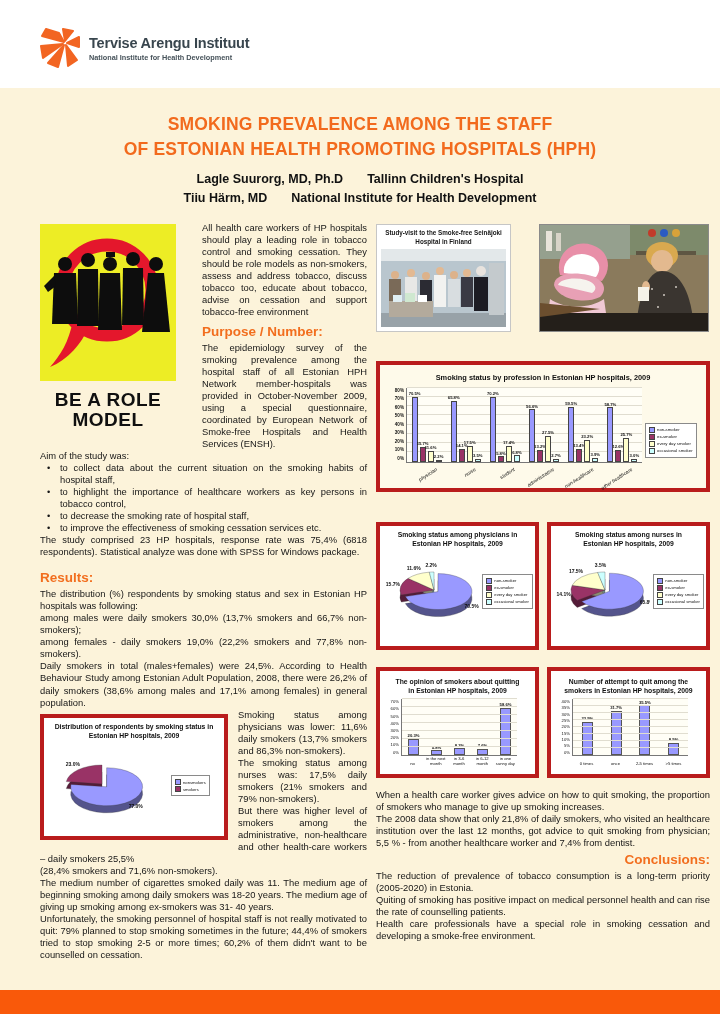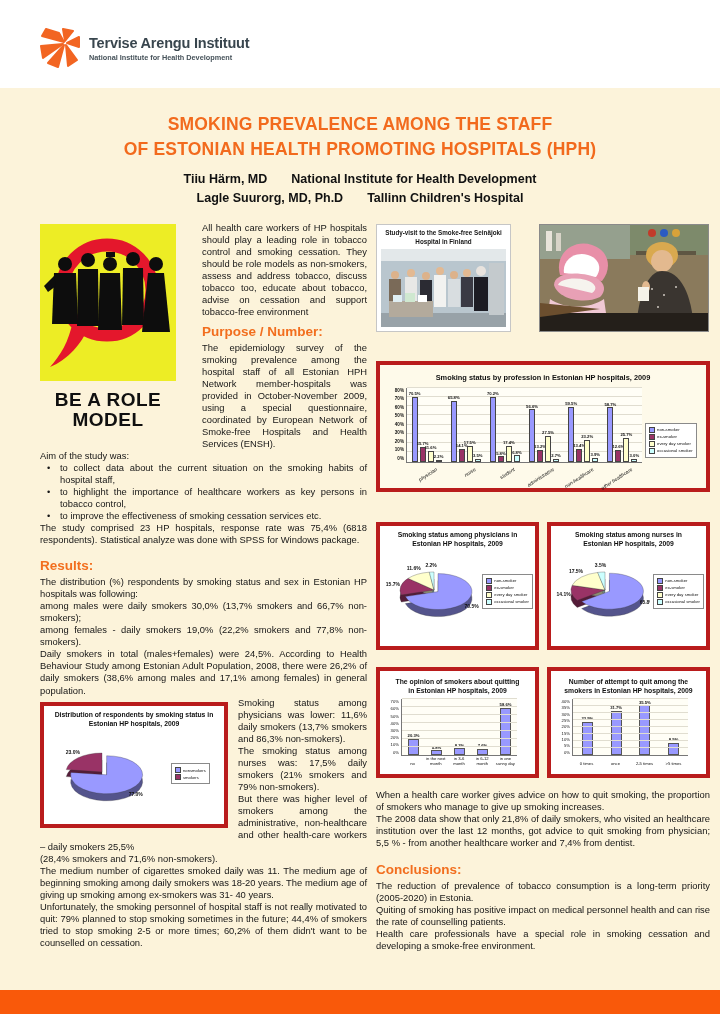--- a/index.html
+++ b/index.html
@@ -116,24 +116,24 @@
 
   <div class="body-cream">
 
     <div class="ptitle">
       <div>SMOKING PREVALENCE AMONG THE STAFF</div>
       <div>OF ESTONIAN HEALTH PROMOTING HOSPITALS (HPH)</div>
     </div>
 
     <div class="authors">
       <div>
-        <span>Tiiu Härm, MD</span><span class="author-affil">National Institute for Health Development</span>
+        <span>Lagle Suurorg, MD, Ph.D</span><span class="author-affil">Tallinn Children's Hospital</span>
       </div>
       <div>
-        <span>Lagle Suurorg, MD, Ph.D</span><span class="author-affil">Tallinn Children's Hospital</span>
+        <span>Tiiu Härm, MD</span><span class="author-affil">National Institute for Health Development</span>
       </div>
     </div>
 
     <div class="columns">
 
       <div class="col-left clearfix">
 
         <div class="role-float">
           <svg class="role-img" viewBox="0 0 136 157">
             <rect x="0" y="0" width="136" height="157" fill="#EDED25"></rect>
@@ -158,20 +158,21 @@
         </div>
 
         <p>All health care workers of HP hospitals should play a leading role in tobacco control and smoking cessation. They should be role models as non-smokers, assess and address tobacco, discuss tobacco too, educate about tobacco, advise on cessation and support tobacco-free environment</p>
 
         <h2 class="orange">Purpose / Number:</h2>
         <p>The epidemiology survey of the smoking prevalence among the hospital staff  of all  Estonian HPH Network member-hospitals was provided in October-November 2009, using a special questionnaire, coordinated by European Network of Smoke-free Hospitals and Health Services (ENSH).</p>
         <p>Aim of the study was:</p>
         <ul class="aims">
           <li>to collect data about the current situation on the smoking habits of hospital staff,</li>
           <li>to highlight the importance of healthcare workers as key persons in tobacco control,</li>
+          <li>to decrease the smoking rate of hospital staff,</li>
           <li>to improve the effectiveness of smoking cessation services etc.</li>
         </ul>
         <p>The study comprised 23 HP hospitals, response rate was 75,4% (6818 respondents). Statistical analyze was done with SPSS for Windows package.</p>
 
         <h2 class="orange" style="margin-top:13px;">Results:</h2>
         <p>The distribution (%) respondents by smoking status and sex in Estonian HP hospitals was following:</p>
         <p>among males were daily smokers 30,0% (13,7% smokers and 66,7% non-smokers);</p>
         <p>among females - daily smokers 19,0% (22,2% smokers and 77,8% non-smokers).</p>
         <p>Daily smokers in total (males+females) were 24,5%. According to Health Behaviour Study among Estonian Adult Population, 2008, there were 26,2% of daily smokers (38,6% among males and 17,1% among females) in general population.</p>
 
@@ -630,21 +631,21 @@
               </div>
             </div>
           </div>
         </div>
 
         <div class="advice">
           <p>When a health care worker gives advice on how to quit smoking, the proportion of smokers who manage to give up smoking increases.</p>
           <p>The 2008 data show that only 21,8% of daily smokers, who  visited an healthcare institution over the last 12 months, got advice to quit smoking from physician;  5,5 %   - from another healthcare worker and 7,4%  from dentist.</p>
         </div>
 
-        <h2 class="orange" style="margin-top:14px;">Conclusions:</h2>
+        <h2 class="orange" style="margin-top:4px;text-align:right;">Conclusions:</h2>
         <div class="concl-items">
           <p>The reduction of prevalence of tobacco consumption is a long-term priority (2005-2020) in Estonia.</p>
           <p>Quiting of smoking has positive impact on medical personnel health and can rise the rate of counselling patients.</p>
           <p>Health care professionals have a special role in smoking cessation and developing a smoke-free environment.</p>
         </div>
       </div>
     </div>
   </div>
 
   <div class="footer"></div>

